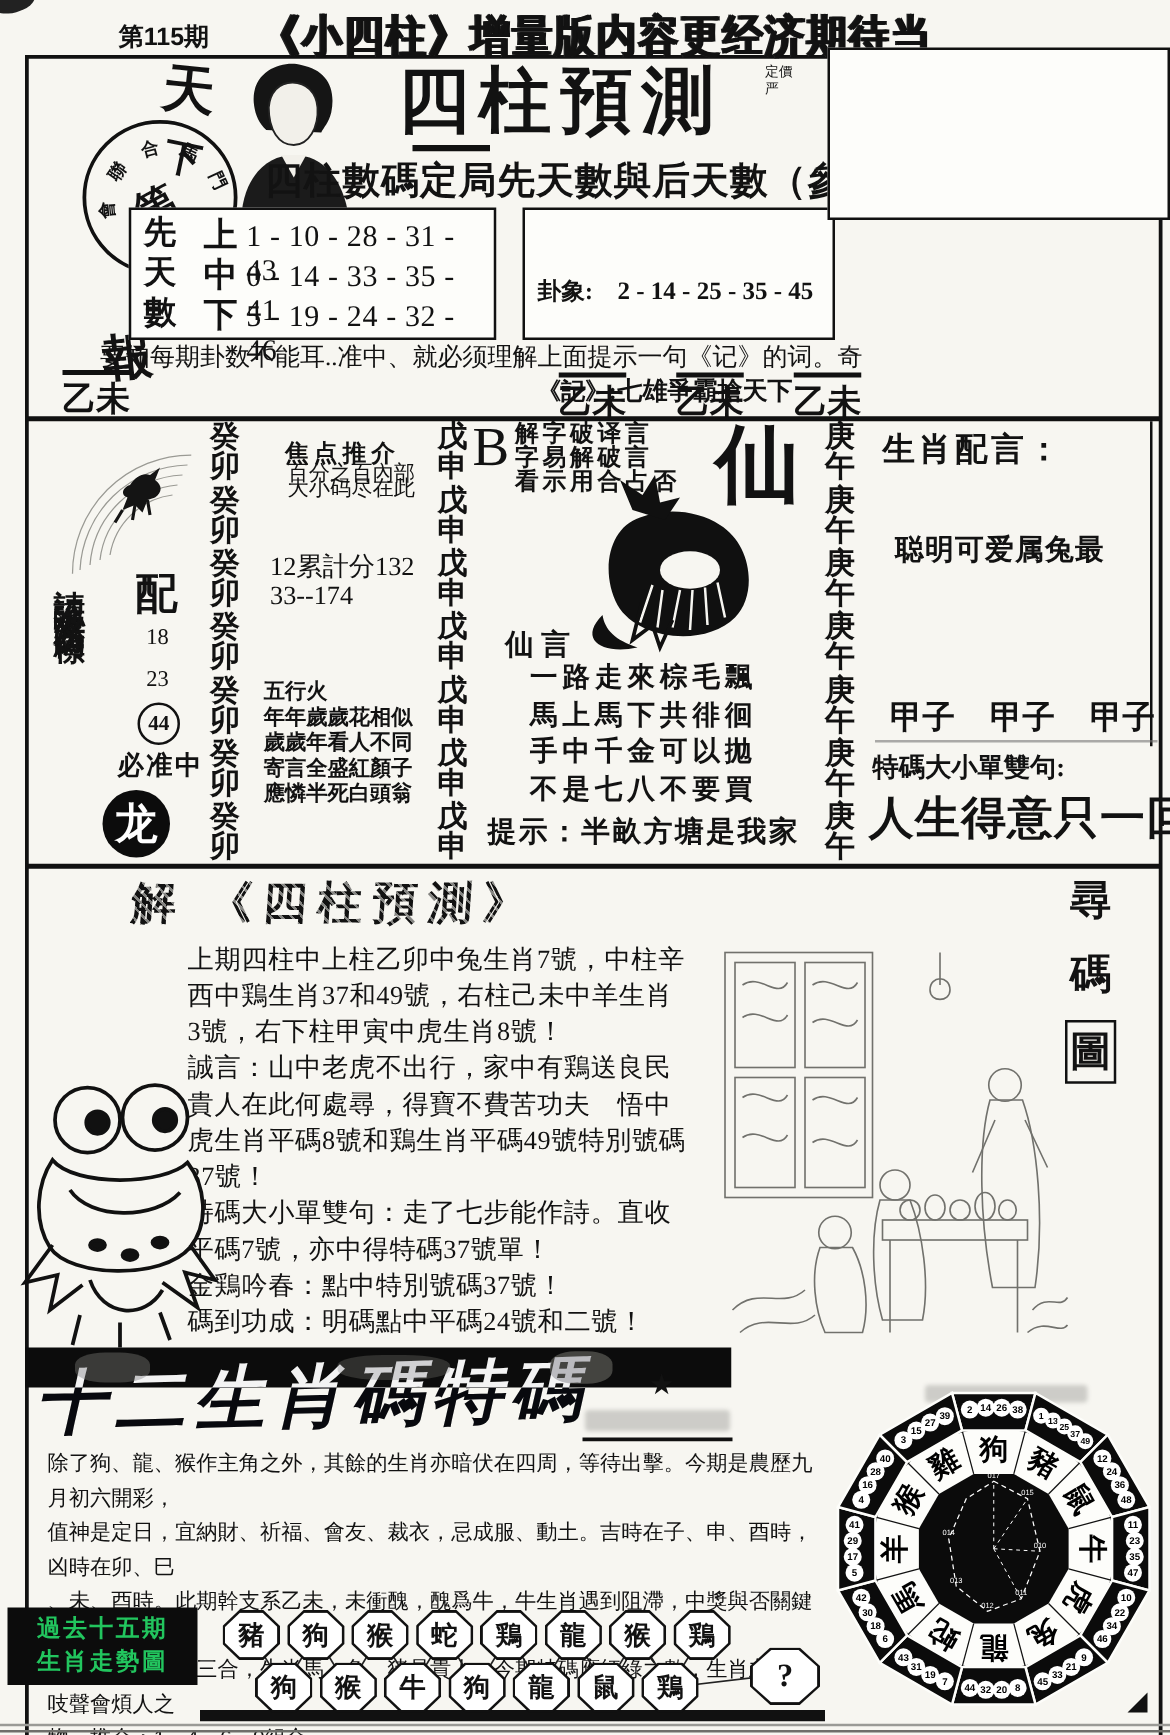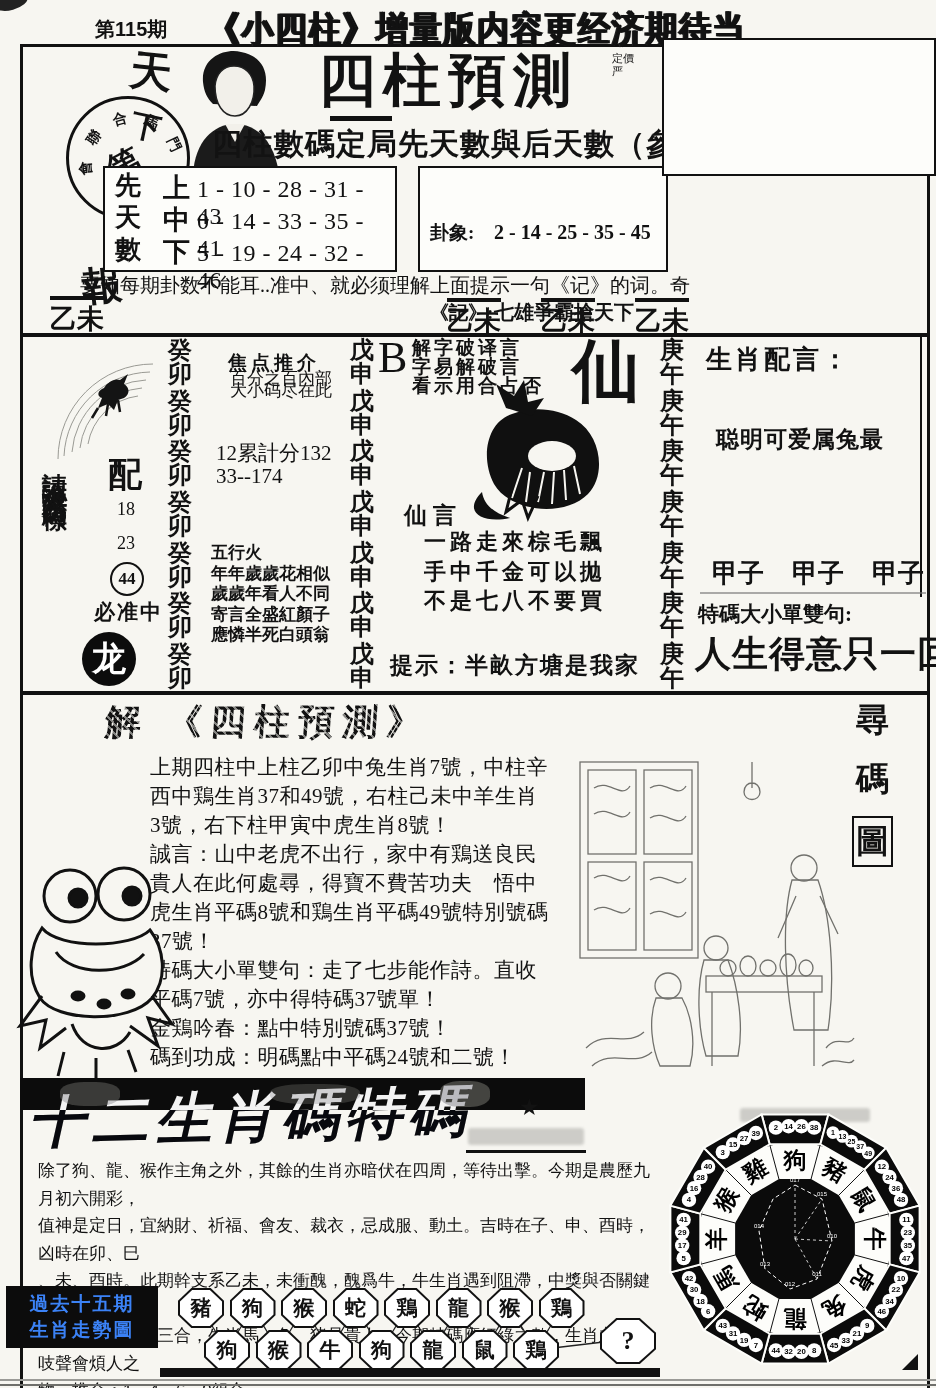--- a/index.html
+++ b/index.html
@@ -41,21 +41,21 @@
   [data-name="xunmatu"] div{font-size:33px;font-weight:900;margin-bottom:14px;text-align:center;}
   [data-name="xunmatu"] div:last-child{border:2.5px solid #111;padding:1px 2px;}
   [data-name="analysis-lines"] div{font-size:21px;line-height:29px;letter-spacing:.5px;}
   [data-name="bottom-paragraph"] div{font-size:17px;line-height:27.5px;}
   [data-name="wuxing-block"] div{font-size:17px;font-weight:bold;line-height:20.5px;}
   [data-name="jiezi-block"] div{font-size:19px;font-weight:bold;line-height:19px;letter-spacing:3px;}
   [data-name="poem-block"] div{font-size:22px;font-weight:900;line-height:29.5px;letter-spacing:4px;}
   [data-name="focus-subs"] div{font-size:17px;line-height:12px;}
   [data-name="score-block"] div{font-size:21px;line-height:23px;}
   [data-name="pei-nums"] div{font-size:18px;line-height:34px;text-align:center;}
-  [data-name="trend-label"] div{color:#3b82f6;font-size:19px;font-weight:900;letter-spacing:2px;line-height:26px;text-align:center;}
+  [data-name="trend-label"] div{color:#22c55e;font-size:19px;font-weight:900;letter-spacing:2px;line-height:26px;text-align:center;}
 </style>
 </head>
 <body>
 
 <div id="page" data-name="newspaper-page">
 
   <div class="abs line" data-name="frame-top" style="left:20px;top:44px;width:909px;height:3px;"></div>
   <div class="abs line" data-name="frame-left" style="left:20px;top:44px;width:3px;height:1344px;"></div>
   <div class="abs line" data-name="frame-right" style="left:927px;top:44px;width:3px;height:1344px;"></div>
   <div class="abs" data-name="corner-smudge" style="left:-6px;top:-6px;width:34px;height:16px;background:#222;border-radius:50%;transform:rotate(-15deg);"></div>
@@ -292,20 +292,21 @@
     <g stroke="#f7f6f1" stroke-width="2">
       <path d="M92,100 L86,130 M102,100 L100,132 M112,98 L114,128 M122,94 L128,122"></path>
       <path d="M70,96 L60,126 M78,100 L74,130"></path>
     </g>
     <path d="M64,100 L54,140 L70,128 L76,146 L86,124" fill="none" stroke="#101010" stroke-width="3"></path>
   </svg>
 
   <div class="abs blk" data-name="xianyan-title" style="left:404px;top:500px;font-size:23px;letter-spacing:6px;">仙言</div>
   <div class="abs" data-name="poem-block" style="left:412px;top:527px;margin-left:12px;">
       <div data-name="poem-block-line">一路走來棕毛飄</div>
+      <div data-name="poem-block-line">馬上馬下共徘徊</div>
       <div data-name="poem-block-line">手中千金可以拋</div>
       <div data-name="poem-block-line">不是七八不要買</div>
     </div>
   <div class="abs blk" data-name="tishi-line" style="left:390px;top:650px;font-size:23px;letter-spacing:2px;white-space:nowrap;">提示：半畝方塘是我家</div>
 
   <div class="abs blk" data-name="shengxiao-title" style="left:706px;top:342px;font-size:26px;letter-spacing:3px;">生肖配言：</div>
   <div class="abs blk" data-name="shengxiao-line1" style="left:716px;top:424px;font-size:23px;letter-spacing:1px;">聪明可爱属兔最</div>
   <div class="abs" data-name="jiazi-row" style="left:712px;top:556px;display:flex;gap:28px;font-size:26px;font-weight:900;">
       <span data-name="jiazi-item">甲子</span>
       <span data-name="jiazi-item">甲子</span>

